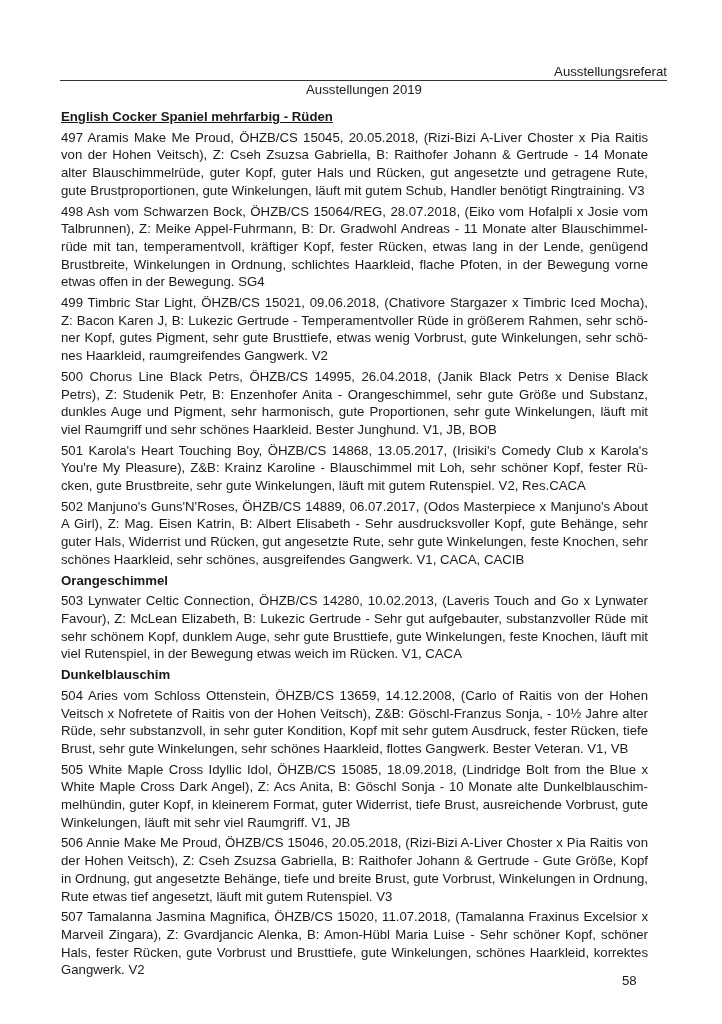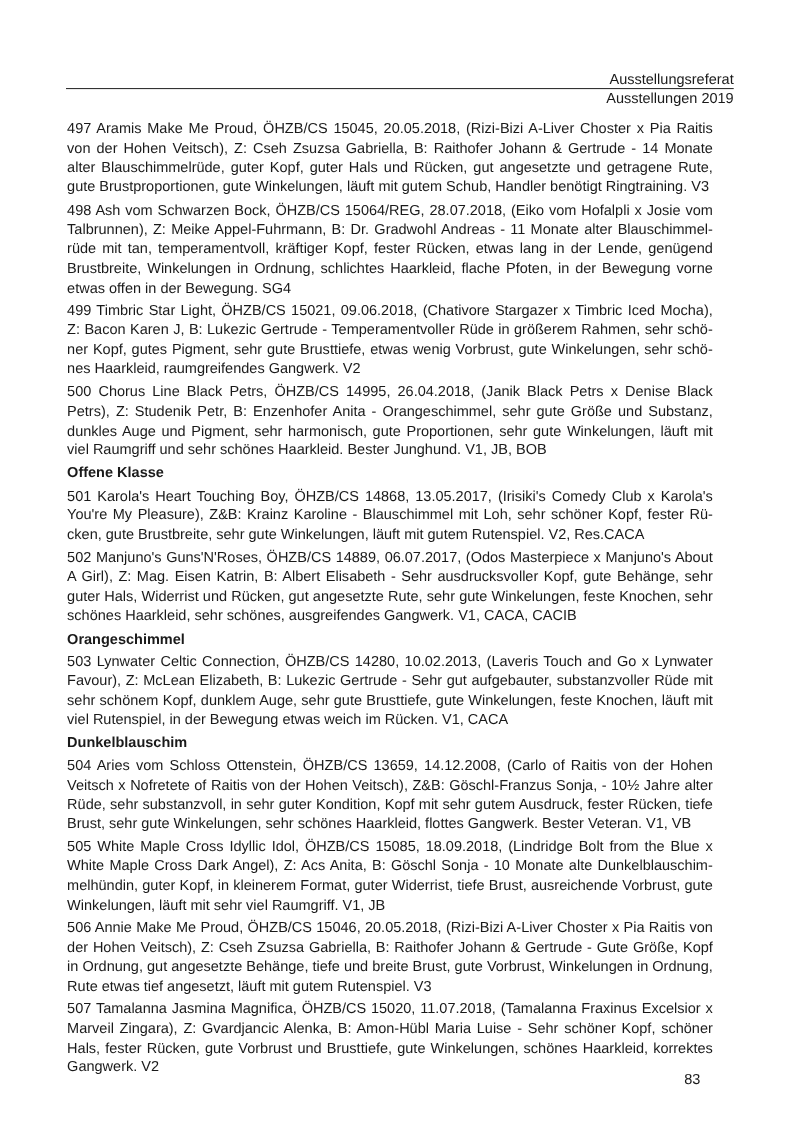--- a/index.html
+++ b/index.html
@@ -3,49 +3,49 @@
   <meta charset="utf-8">
   <style>
     html, body { margin: 0; padding: 0; background: #ffffff; }
     body { width: 722px; height: 1024px; position: relative; overflow: hidden;
            font-family: "Liberation Sans", sans-serif; color: #1a1a1a; }
     .page { position: absolute; left: 61px; top: 0; width: 603px; }
     .hdr-title { position: absolute; left: 0; width: 606px; top: 64px; text-align: right;
                  font-size: 13.2px; line-height: 16px; }
     .hdr-rule { position: absolute; left: -1px; width: 607px; top: 80px; height: 0;
                 border-top: 1px solid #333; }
-    .hdr-sub { position: absolute; left: 0; width: 606px; top: 82px; text-align: right;
+    .hdr-sub { position: absolute; left: 0; width: 606px; top: 82px; text-align: center;
                font-size: 13.2px; line-height: 16px; }
     .content { position: absolute; left: 0; top: 108px; width: 603px; }
     .section-title { font-weight: bold; text-decoration: underline; font-size: 13.2px;
                      line-height: 17.7px; margin: 0 0 3px 0; }
     .class-title { font-weight: bold; font-size: 13.2px; line-height: 17.7px; margin: 0 0 3px 0; }
     .entry { font-size: 13.2px; line-height: 17.7px; text-align: justify; margin: 0 16px 3px 0;
              hyphens: manual; }
     .page-num { position: absolute; left: 622px; top: 973px; font-size: 13.2px; }
   </style>
 </head>
 <body>
 
 <div class="page">
   <div class="hdr-title">Ausstellungsreferat</div>
   <div class="hdr-rule"></div>
   <div class="hdr-sub">Ausstellungen 2019</div>
 
   <div class="content" id="content">
+      <div class="section-title">English Cocker Spaniel mehrfarbig - Rüden</div>
       <div class="entry">497 Aramis Make Me Proud, ÖHZB/CS 15045, 20.05.2018, (Rizi-Bizi A-Liver Choster x Pia Raitis von der Hohen Veitsch), Z: Cseh Zsuzsa Gabriella, B: Raithofer Johann &amp; Gertrude - 14 Monate alter Blauschimmelrüde, guter Kopf, guter Hals und Rücken, gut angesetzte und getragene Rute, gute Brustproportionen, gute Winkelungen, läuft mit gutem Schub, Handler benötigt Ringtraining. V3</div>
       <div class="entry">498 Ash vom Schwarzen Bock, ÖHZB/CS 15064/REG, 28.07.2018, (Eiko vom Hofalpli x Josie vom Talbrunnen), Z: Meike Appel-Fuhrmann, B: Dr. Gradwohl Andreas - 11 Monate alter Blauschimmel­rüde mit tan, temperamentvoll, kräftiger Kopf, fester Rücken, etwas lang in der Lende, genügend Brustbreite, Winkelungen in Ordnung, schlichtes Haarkleid, flache Pfoten, in der Bewegung vorne etwas offen in der Bewegung. SG4</div>
       <div class="entry">499 Timbric Star Light, ÖHZB/CS 15021, 09.06.2018, (Chativore Stargazer x Timbric Iced Mocha), Z: Bacon Karen J, B: Lukezic Gertrude - Temperamentvoller Rüde in größerem Rahmen, sehr schö­ner Kopf, gutes Pigment, sehr gute Brusttiefe, etwas wenig Vorbrust, gute Winkelungen, sehr schö­nes Haarkleid, raumgreifendes Gangwerk. V2</div>
       <div class="entry">500 Chorus Line Black Petrs, ÖHZB/CS 14995, 26.04.2018, (Janik Black Petrs x Denise Black Petrs), Z: Studenik Petr, B: Enzenhofer Anita - Orangeschimmel, sehr gute Größe und Substanz, dunkles Auge und Pigment, sehr harmonisch, gute Proportionen, sehr gute Winkelungen, läuft mit viel Raumgriff und sehr schönes Haarkleid. Bester Junghund. V1, JB, BOB</div>
-      <div class="class-title">Offene Klasse</div>
       <div class="entry">501 Karola's Heart Touching Boy, ÖHZB/CS 14868, 13.05.2017, (Irisiki's Comedy Club x Karola's You're My Pleasure), Z&amp;B: Krainz Karoline - Blauschimmel mit Loh, sehr schöner Kopf, fester Rü­cken, gute Brustbreite, sehr gute Winkelungen, läuft mit gutem Rutenspiel. V2, Res.CACA</div>
       <div class="entry">502 Manjuno's Guns'N'Roses, ÖHZB/CS 14889, 06.07.2017, (Odos Masterpiece x Manjuno's About A Girl), Z: Mag. Eisen Katrin, B: Albert Elisabeth - Sehr ausdrucksvoller Kopf, gute Behänge, sehr guter Hals, Widerrist und Rücken, gut angesetzte Rute, sehr gute Winkelungen, feste Knochen, sehr schönes Haarkleid, sehr schönes, ausgreifendes Gangwerk. V1, CACA, CACIB</div>
       <div class="class-title">Orangeschimmel</div>
       <div class="entry">503 Lynwater Celtic Connection, ÖHZB/CS 14280, 10.02.2013, (Laveris Touch and Go x Lynwater Favour), Z: McLean Elizabeth, B: Lukezic Gertrude - Sehr gut aufgebauter, substanzvoller Rüde mit sehr schönem Kopf, dunklem Auge, sehr gute Brusttiefe, gute Winkelungen, feste Knochen, läuft mit viel Rutenspiel, in der Bewegung etwas weich im Rücken. V1, CACA</div>
       <div class="class-title">Dunkelblauschim</div>
       <div class="entry">504 Aries vom Schloss Ottenstein, ÖHZB/CS 13659, 14.12.2008, (Carlo of Raitis von der Hohen Veitsch x Nofretete of Raitis von der Hohen Veitsch), Z&amp;B: Göschl-Franzus Sonja, - 10½ Jahre alter Rüde, sehr substanzvoll, in sehr guter Kondition, Kopf mit sehr gutem Ausdruck, fester Rücken, tiefe Brust, sehr gute Winkelungen, sehr schönes Haarkleid, flottes Gangwerk. Bester Veteran. V1, VB</div>
       <div class="entry">505 White Maple Cross Idyllic Idol, ÖHZB/CS 15085, 18.09.2018, (Lindridge Bolt from the Blue x White Maple Cross Dark Angel), Z: Acs Anita, B: Göschl Sonja - 10 Monate alte Dunkelblauschim­melhündin, guter Kopf, in kleinerem Format, guter Widerrist, tiefe Brust, ausreichende Vorbrust, gute Winkelungen, läuft mit sehr viel Raumgriff. V1, JB</div>
       <div class="entry">506 Annie Make Me Proud, ÖHZB/CS 15046, 20.05.2018, (Rizi-Bizi A-Liver Choster x Pia Raitis von der Hohen Veitsch), Z: Cseh Zsuzsa Gabriella, B: Raithofer Johann &amp; Gertrude - Gute Größe, Kopf in Ordnung, gut angesetzte Behänge, tiefe und breite Brust, gute Vorbrust, Winkelungen in Ordnung, Rute etwas tief angesetzt, läuft mit gutem Rutenspiel. V3</div>
       <div class="entry">507 Tamalanna Jasmina Magnifica, ÖHZB/CS 15020, 11.07.2018, (Tamalanna Fraxinus Excelsior x Marveil Zingara), Z: Gvardjancic Alenka, B: Amon-Hübl Maria Luise - Sehr schöner Kopf, schöner Hals, fester Rücken, gute Vorbrust und Brusttiefe, gute Winkelungen, schönes Haarkleid, korrektes Gangwerk. V2</div>
     </div>
 </div>
 
-<div class="page-num">83</div>
+<div class="page-num">58</div>
 
 </body></html>

